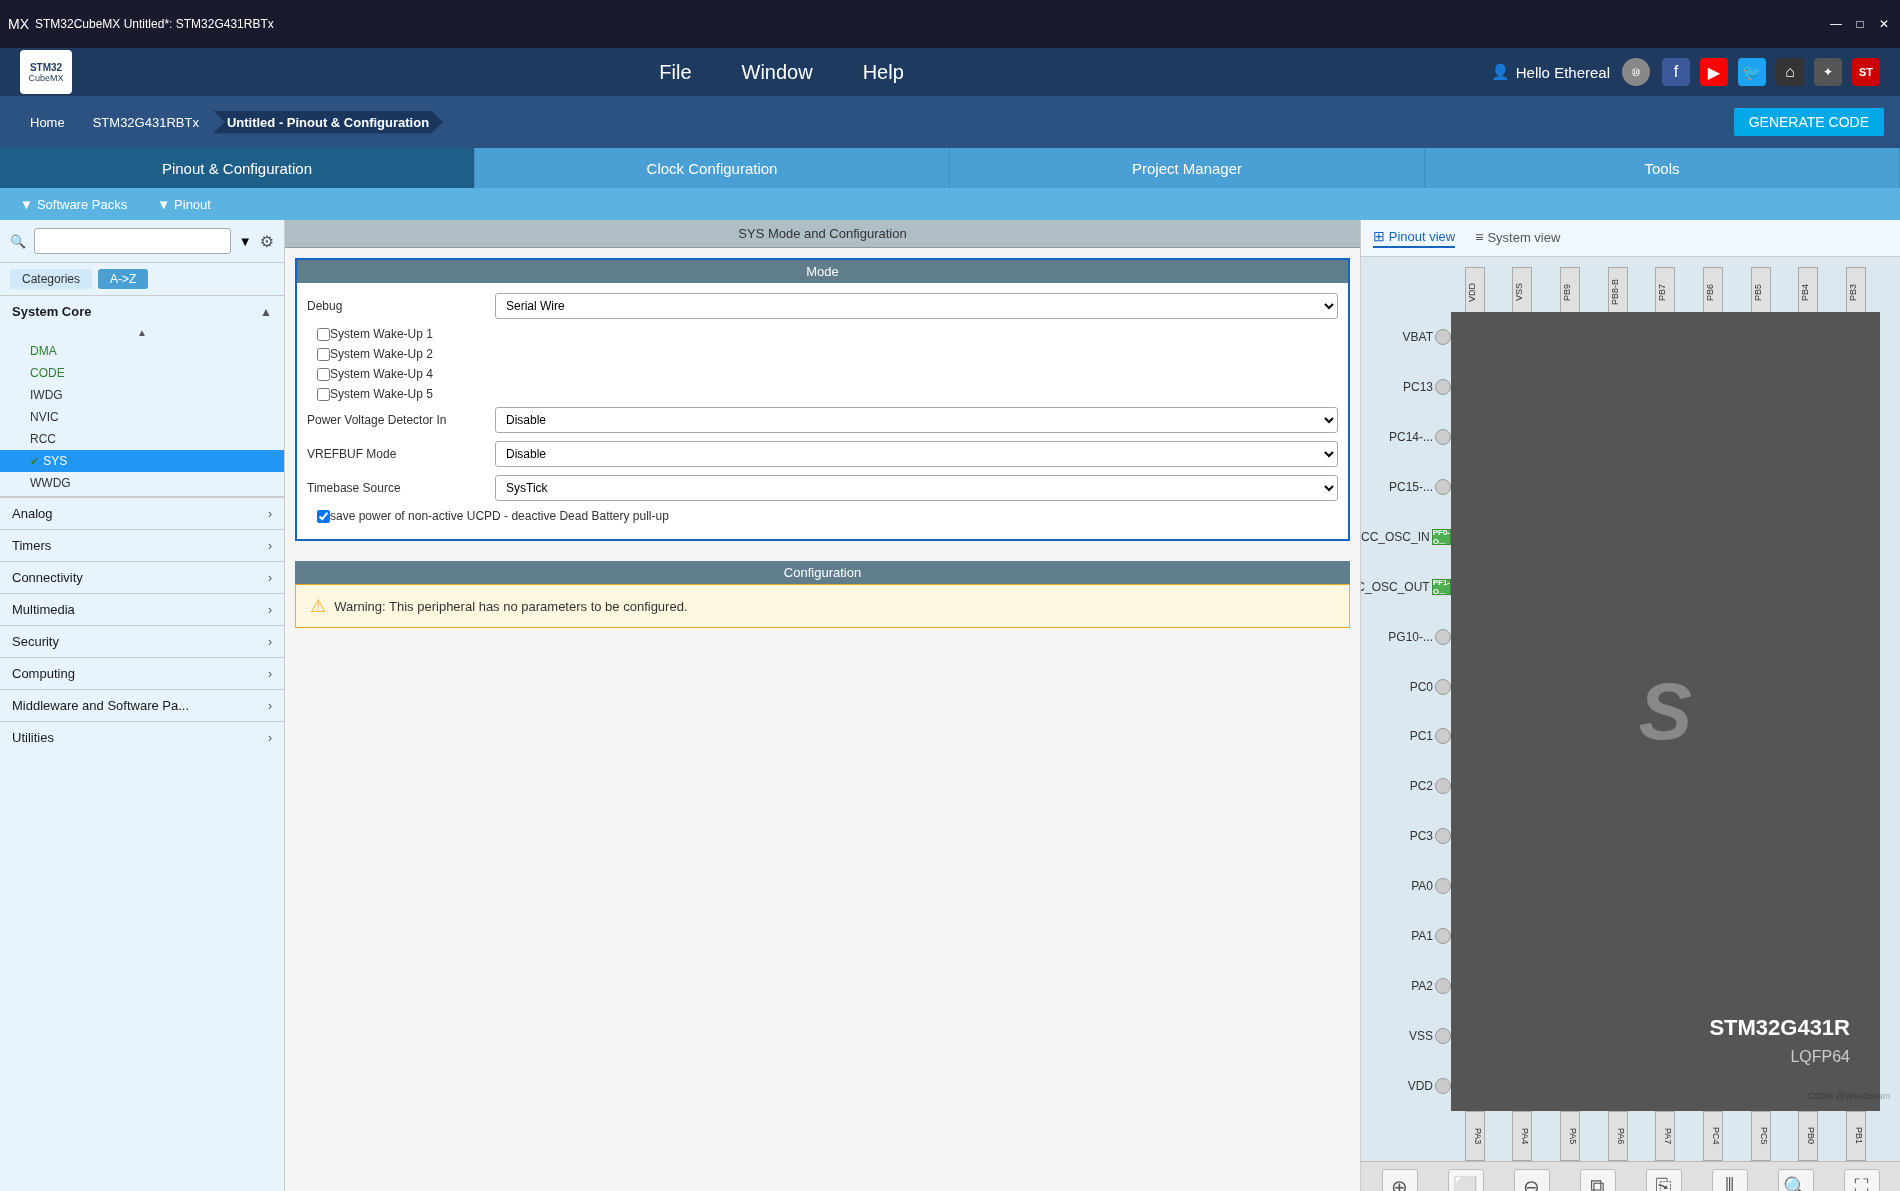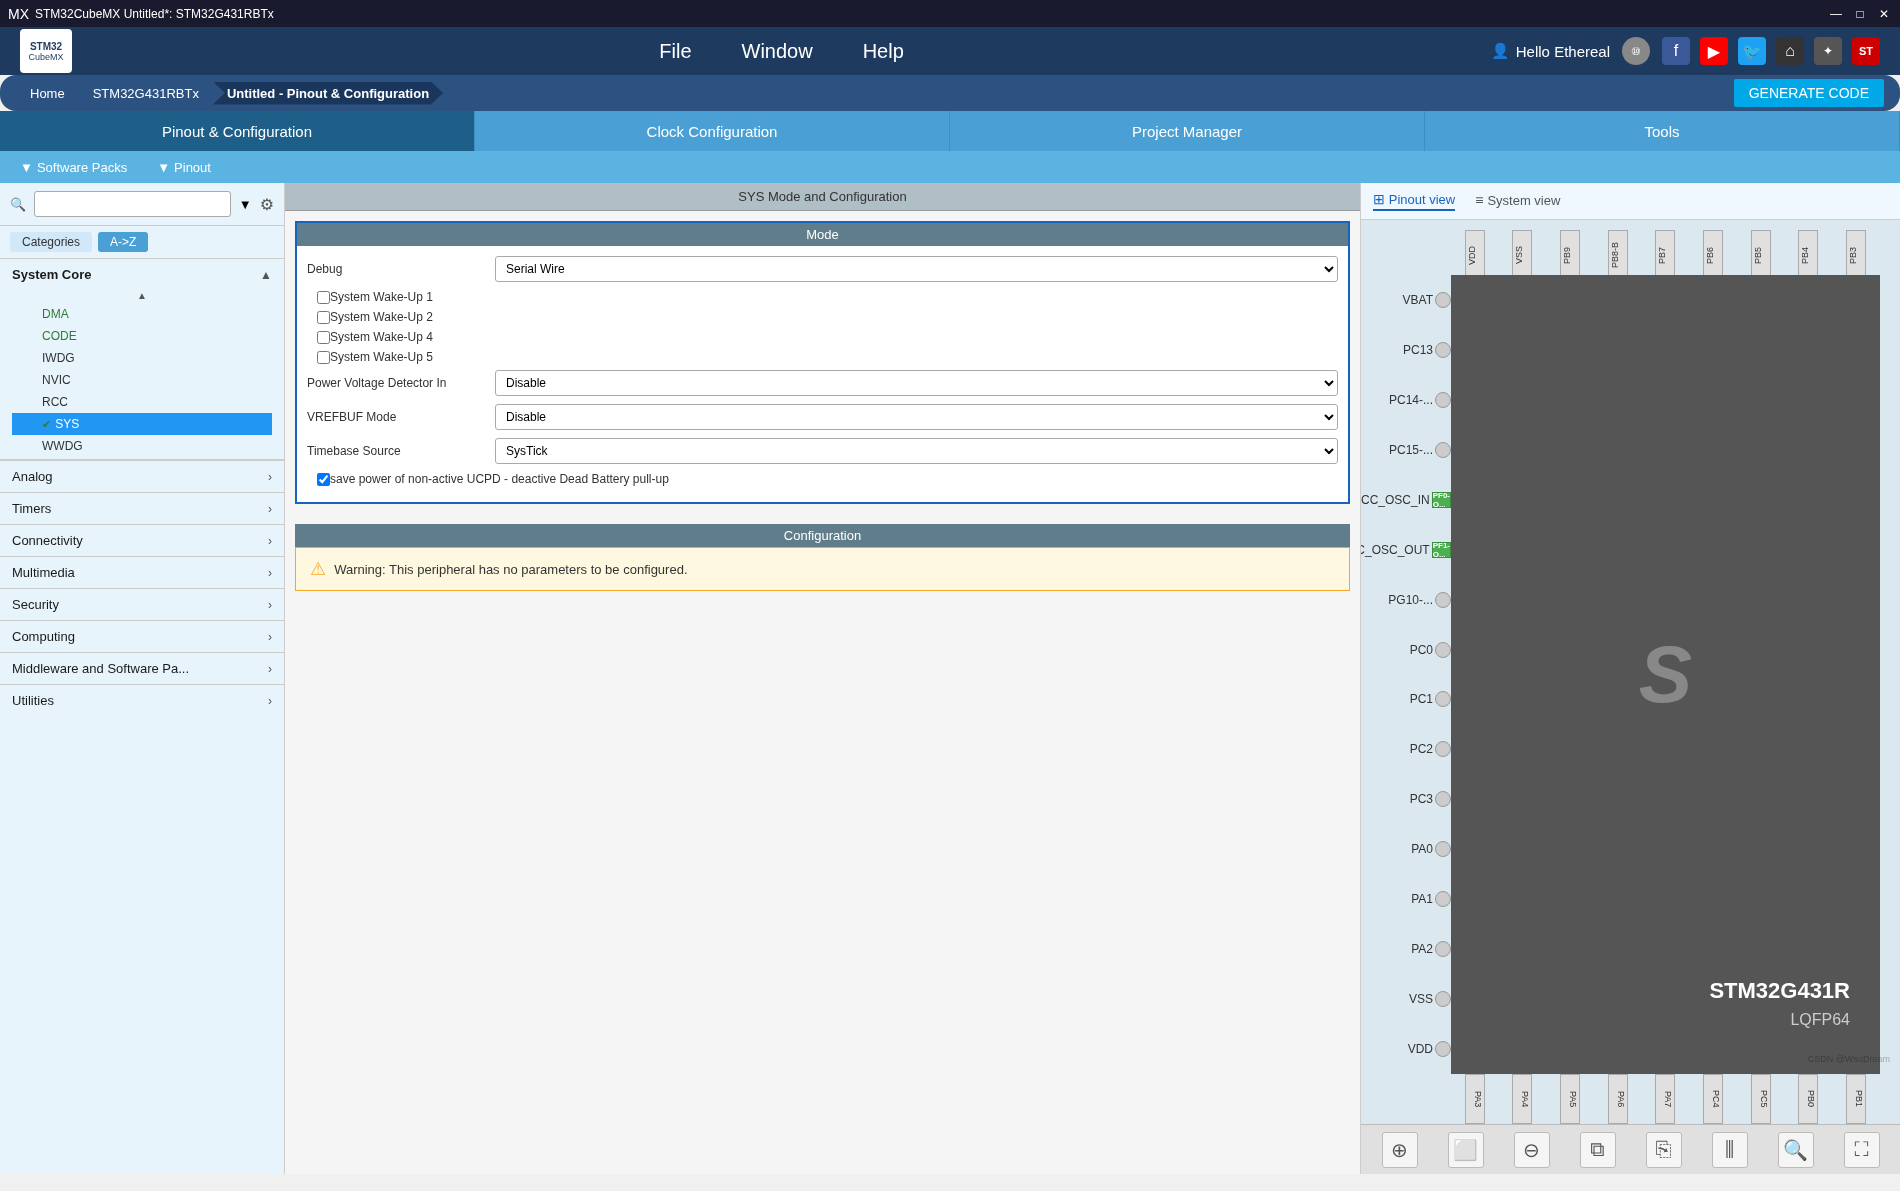--- a/index.html
+++ b/index.html
@@ -4,21 +4,21 @@
   <style>
     * { box-sizing: border-box; margin: 0; padding: 0; }
     body { font-family: 'Segoe UI', Arial, sans-serif; font-size: 13px; background: #f0f0f0; width: 1900px; height: 1191px; overflow: hidden; }
 
     
     .titlebar {
       background: #1a1a2e;
       color: #fff;
       display: flex;
       align-items: center;
-      height: 27px;
+      height: 48px;
       padding: 0 8px;
       font-size: 12px;
     }
     .titlebar-icon { margin-right: 6px; font-size: 14px; }
     .titlebar-title { flex: 1; }
     .titlebar-controls { display: flex; gap: 8px; }
     .titlebar-btn { width: 16px; height: 16px; display: flex; align-items: center; justify-content: center; cursor: pointer; font-size: 12px; }
 
     
     .menubar {
@@ -53,24 +53,23 @@
     .si-tw { background: #1da1f2; color: #fff; }
     .si-gh { background: #333; color: #fff; }
     .si-net { background: #555; color: #fff; font-size: 12px; }
     .si-st { background: #c00; color: #fff; font-weight: bold; font-size: 11px; }
 
     
     .breadcrumb {
       background: #2c5282;
       display: flex;
       align-items: center;
-      height: 36px;
+      height: 52px;
       padding: 0 16px;
       gap: 0;
-      border-radius: 16px;
     }
     .bc-item {
       color: #fff;
       font-size: 13px;
       display: flex;
       align-items: center;
       gap: 6px;
       padding: 4px 14px;
       background: #2c5282;
       clip-path: polygon(0 0, calc(100% - 12px) 0, 100% 50%, calc(100% - 12px) 100%, 0 100%, 12px 50%);
@@ -184,21 +183,21 @@
       display: flex;
       align-items: center;
       justify-content: space-between;
       padding: 8px 12px;
       cursor: pointer;
       font-weight: 600;
       font-size: 13px;
       color: #1a1a1a;
     }
     .sidebar-section-header .chevron { font-size: 12px; color: #555; }
-    .sidebar-items { padding: 2px 12px; }
+    .sidebar-items { padding: 2px 0; }
     .sidebar-item {
       display: flex;
       align-items: center;
       padding: 4px 12px 4px 30px;
       cursor: pointer;
       font-size: 12px;
       color: #333;
     }
     .sidebar-item.active { background: #2196f3; color: #fff; }
     .sidebar-item.enabled { color: #2e7d32; }

